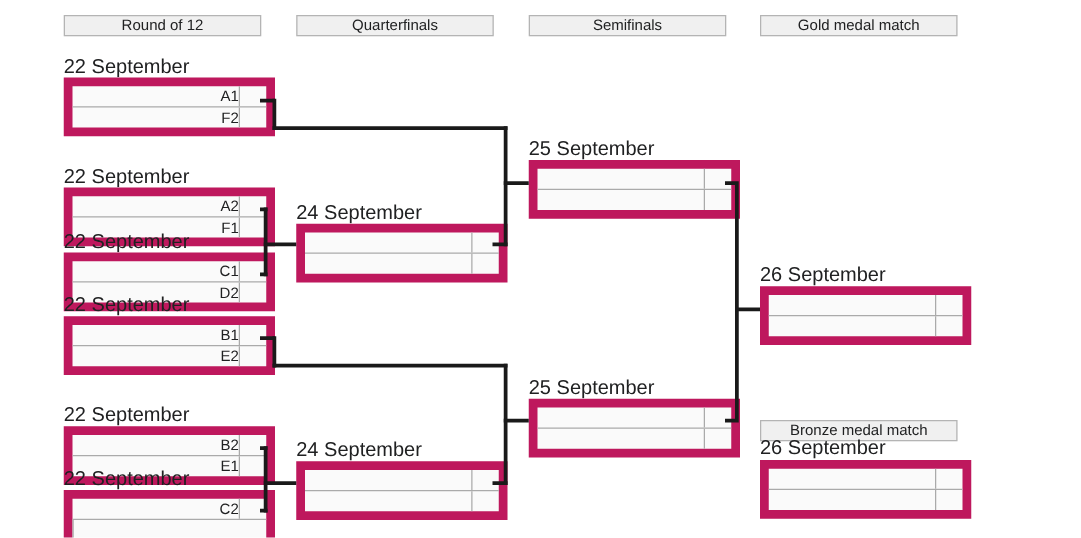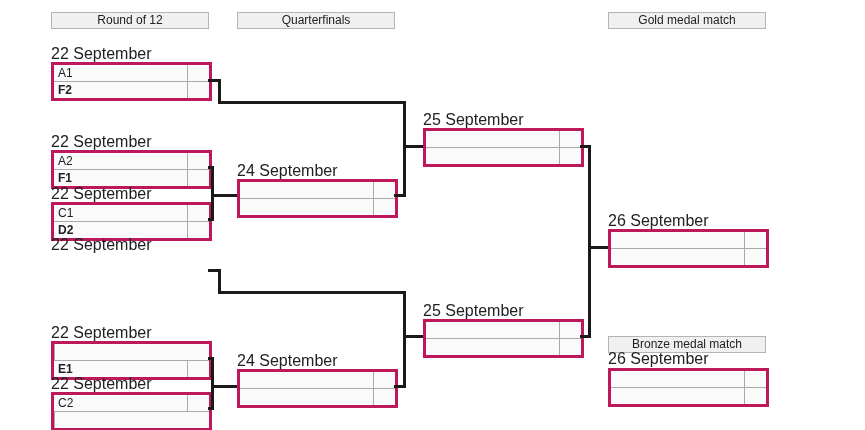--- a/index.html
+++ b/index.html
@@ -14,35 +14,36 @@
     border:1px solid #b4b4b4;background:#f0f0f0;
     font-size:12px;line-height:15px;text-align:center;
     white-space:nowrap;overflow:hidden;
   }
   .date{
     position:absolute;font-size:16px;height:14px;line-height:14px;
     white-space:nowrap;
   }
   .match{
     position:absolute;width:155px;
-    border:3px solid #be185d;background:#fafafa;
+    border:7px solid #be185d;background:#fafafa;text-align:right;
   }
   .mrow{display:flex;height:16px;line-height:16px;font-size:12px;}
-  .mrow.second{border-top:1px solid #aaaaaa;font-weight:bold;}
+  .mrow.second{border-top:1px solid #aaaaaa;}
   .team{flex:1;padding-left:4px;overflow:hidden;white-space:nowrap;}
   .score{width:21px;border-left:1px solid #aaaaaa;}
   .line{position:absolute;background:#1a1a1a;}
 </style>
 </head>
 <body>
 
 <div class="bracket">
 
   <div class="hdr" style="left:51px;top:12px">Round of 12</div>
   <div class="hdr" style="left:237px;top:12px">Quarterfinals</div>
+  <div class="hdr" style="left:423px;top:12px">Semifinals</div>
   <div class="hdr" style="left:608px;top:336px">Bronze medal match</div>
   <div class="hdr" style="left:608px;top:12px">Gold medal match</div>
 
   <div class="date" style="left:51px;top:47px">22 September</div>
   <div class="match" style="left:51px;top:62px">
     <div class="mrow">
       <div class="team">A1</div>
       <div class="score"></div>
     </div>
     <div class="mrow second">
@@ -69,24 +70,35 @@
       <div class="team">C1</div>
       <div class="score"></div>
     </div>
     <div class="mrow second">
       <div class="team">D2</div>
       <div class="score"></div>
     </div>
   </div>
 
   <div class="date" style="left:51px;top:238px">22 September</div>
+  <div class="match" style="left:51px;top:253px">
+    <div class="mrow">
+      <div class="team">B1</div>
+      <div class="score"></div>
+    </div>
+    <div class="mrow second">
+      <div class="team">E2</div>
+      <div class="score"></div>
+    </div>
+  </div>
 
   <div class="date" style="left:51px;top:326px">22 September</div>
   <div class="match" style="left:51px;top:341px">
     <div class="mrow">
+      <div class="team">B2</div>
       <div class="score"></div>
     </div>
     <div class="mrow second">
       <div class="team">E1</div>
       <div class="score"></div>
     </div>
   </div>
 
   <div class="date" style="left:51px;top:377px">22 September</div>
   <div class="match" style="left:51px;top:392px">

